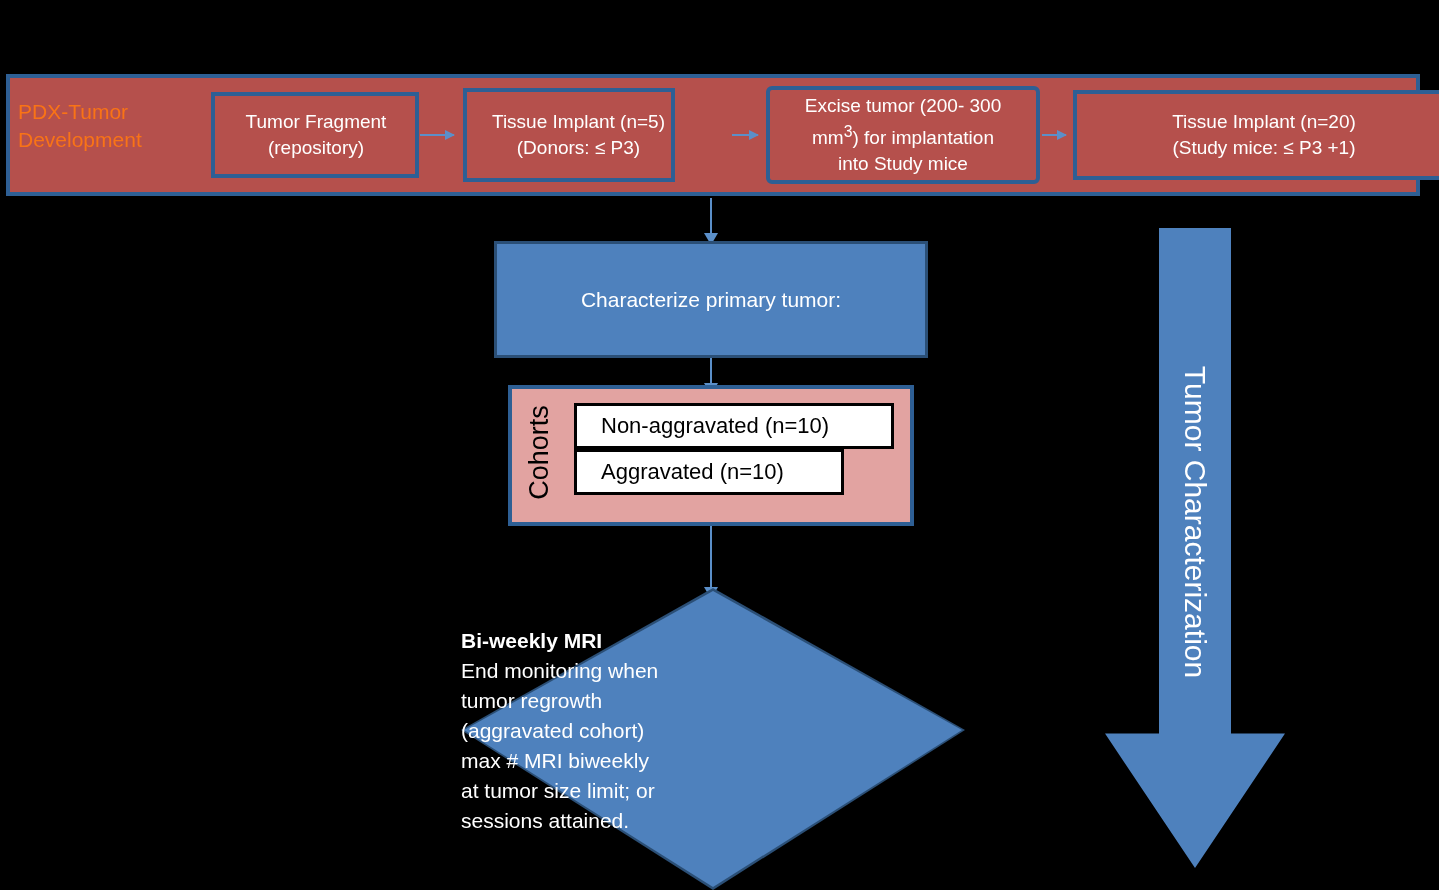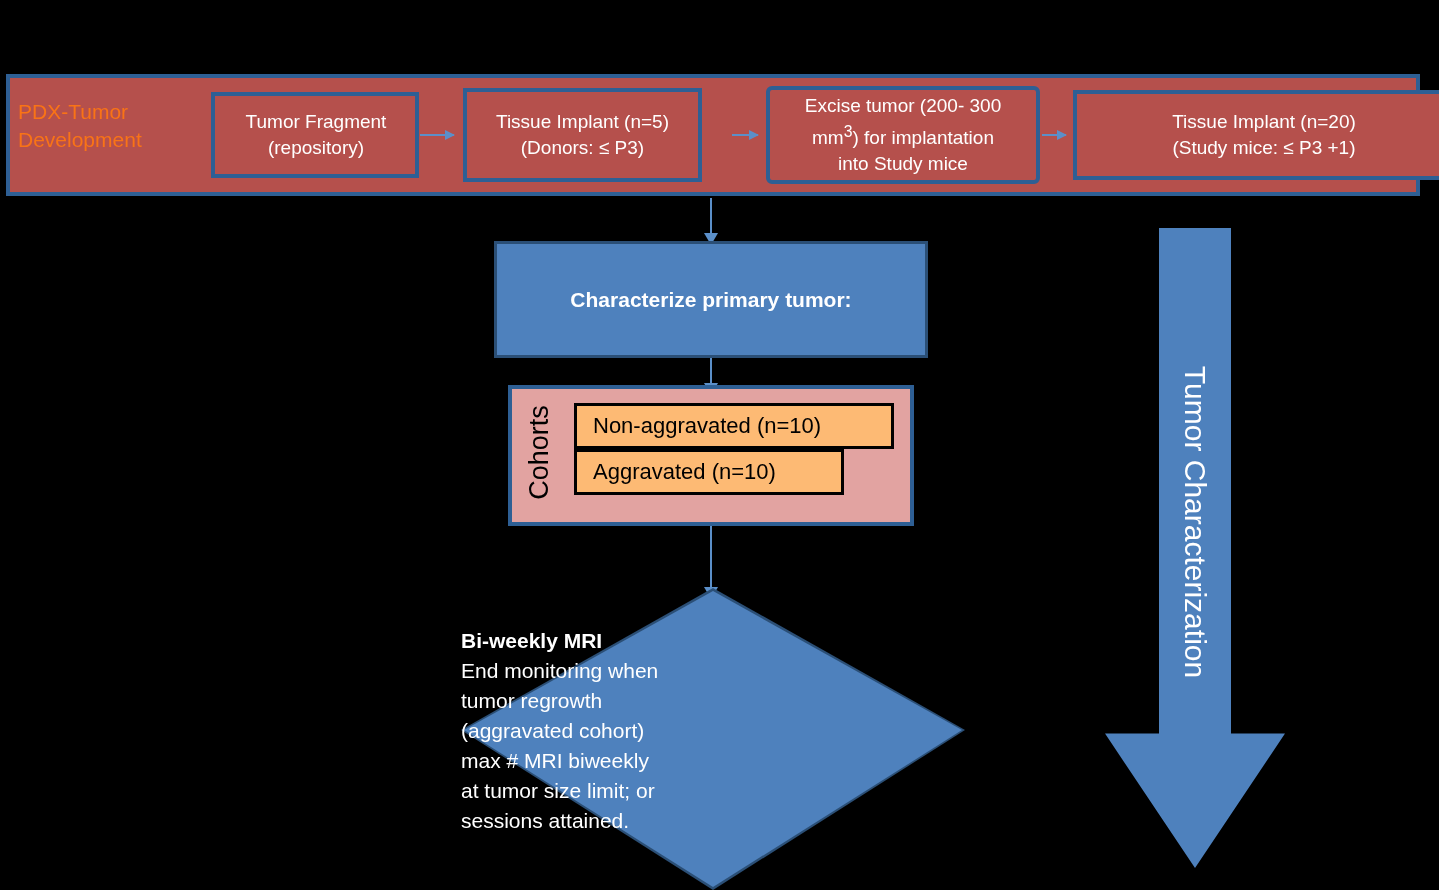--- a/index.html
+++ b/index.html
@@ -47,21 +47,21 @@
     color: #FFFFFF;
     display: flex;
     align-items: center;
     justify-content: center;
     text-align: center;
     font-size: 19px;
     line-height: 26px;
     padding: 2px 6px;
   }
   #rbox-1 { left: 211px; top: 92px;  width: 208px; height: 86px; padding-left: 8px; }
-  #rbox-2 { left: 463px; top: 88px;  width: 239px; height: 94px; }
+  #rbox-2 { left: 463px; top: 88px;  width: 212px; height: 94px; justify-content: flex-end; }
   #rbox-3 { left: 766px; top: 86px;  width: 274px; height: 98px; border-radius: 6px; }
   #rbox-4 { left: 1073px; top: 90px; width: 382px; height: 90px; }
 
   
   .harrow {
     position: absolute;
     height: 2px;
     background: #5B8FC9;
     top: 134px;
   }
@@ -108,21 +108,20 @@
     background: #4E81BD;
     border: 3px solid #2B4F76;
     box-sizing: border-box;
     color: #FFFFFF;
     display: flex;
     align-items: center;
     justify-content: center;
     text-align: center;
     font-size: 21px;
     line-height: 29px;
-    font-weight: bold;
   }
 
   
   .cohorts {
     position: absolute;
     left: 508px;
     top: 385px;
     width: 406px;
     height: 141px;
     background: #E2A3A1;
@@ -135,28 +134,28 @@
     top: 48px;
     width: 110px;
     transform: rotate(-90deg);
     color: #000000;
     font-size: 27px;
     text-align: center;
     white-space: nowrap;
   }
   .cohort-item {
     position: absolute;
-    background: #fdba74;
+    background: #ffffff;
     border: 3px solid #000000;
     box-sizing: border-box;
     color: #000000;
     font-size: 22px;
     display: flex;
     align-items: center;
-    padding-left: 16px;
+    padding-left: 24px;
   }
   #cohort-1 { left: 62px; top: 14px; width: 320px; height: 46px; }
   #cohort-2 { left: 62px; top: 60px; width: 270px; height: 46px; }
 
   
   .diamond-wrap {
     position: absolute;
     left: 461px;
     top: 588px;
     width: 504px;

